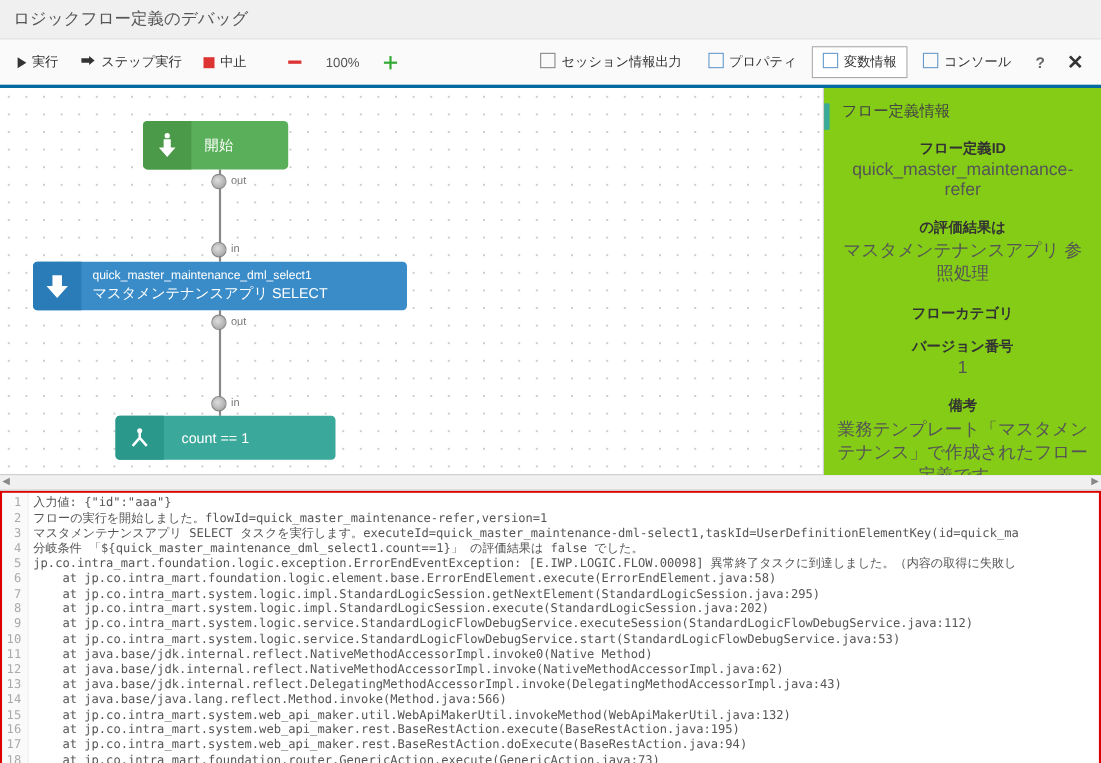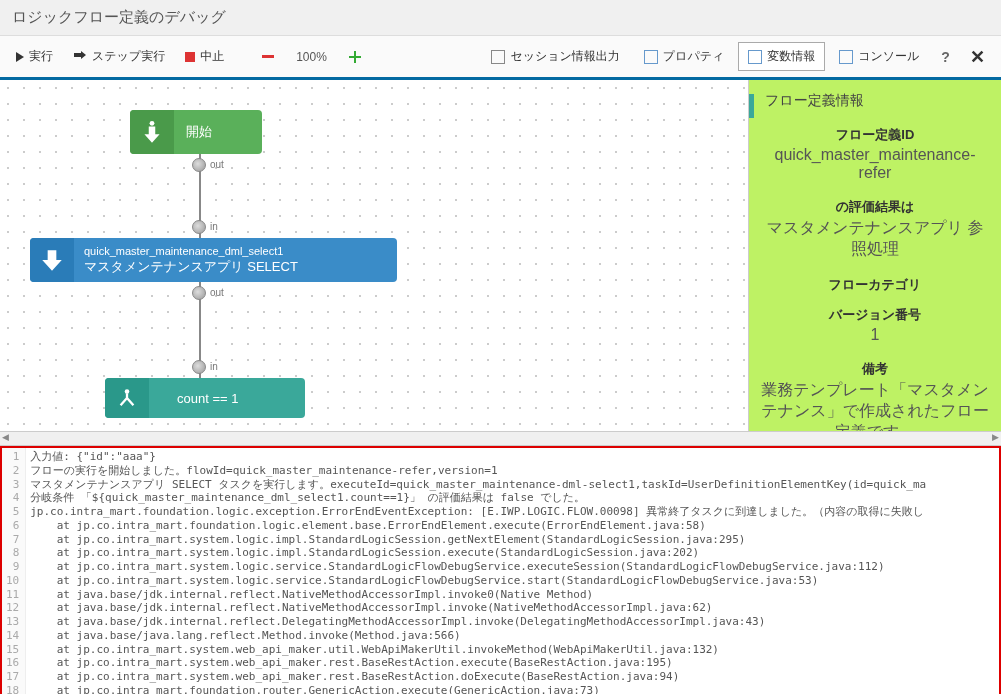--- a/index.html
+++ b/index.html
@@ -7,42 +7,42 @@
 .title-bar { background: #f0f0f0; padding: 8px 12px; font-size: 15px; color: #555; border-bottom: 1px solid #ddd; }
 .toolbar { display: flex; align-items: center; padding: 6px 8px; border-bottom: 3px solid #0369a1; background: #fafafa; gap: 4px; }
 .tbtn { display: inline-flex; align-items: center; gap: 5px; padding: 4px 8px; cursor: pointer; border-radius: 3px; }
 .tri-right { width: 0; height: 0; border-top: 5px solid transparent; border-bottom: 5px solid transparent; border-left: 8px solid #333; }
 .square-red { width: 10px; height: 10px; background: #d33; }
 .minus { width: 12px; height: 3px; background: #d33; }
 .plus { position: relative; width: 12px; height: 12px; }
 .plus::before { content: ""; position: absolute; left: 5px; top: 0; width: 2px; height: 12px; background: #3a3; }
 .plus::after { content: ""; position: absolute; top: 5px; left: 0; height: 2px; width: 12px; background: #3a3; }
 .spacer { flex: 1; }
-.tabbtn { display: inline-flex; align-items: center; gap: 5px; padding: 5px 9px; cursor: pointer; border: 1px solid transparent; }
+.tabbtn { display: inline-flex; gap: 5px; padding: 5px 9px; cursor: pointer; border: 1px solid transparent; }
 .tabbtn.active { border: 1px solid #aaa; background: #fff; border-radius: 0; }
 .icon-box { width: 14px; height: 14px; border: 1px solid #888; position: relative; }
 .icon-box.blue { border-color: #69c; }
 .close-x { font-size: 18px; font-weight: bold; color: #333; padding: 2px 8px; cursor: pointer; }
 .help-q { font-size: 14px; font-weight: bold; color: #666; padding: 2px 8px; cursor: pointer; }
 .main-area { display: flex; height: 351px; position: relative; }
 .canvas { flex: 1; background-image: radial-gradient(circle, #ccc 1px, transparent 1px); background-size: 16px 16px; background-position: 0 0; position: relative; overflow: hidden; }
 .node { position: absolute; display: flex; align-items: center; height: 44px; color: #fff; font-size: 13px; border-radius: 4px; }
 .node-start { left: 130px; top: 30px; width: 132px; background: #5ab05a; }
 .node-start .nicon { width: 44px; height: 44px; background: #4a9a4a; display: flex; align-items: center; justify-content: center; border-radius: 4px 0 0 4px; }
-.node-select { left: 30px; top: 158px; width: 367px; background: #3a8cc8; }
+.node-select { left: 30px; top: 158px; width: 340px; background: #3a8cc8; }
 .node-select .nicon { width: 44px; height: 44px; background: #2a7cb8; display: flex; align-items: center; justify-content: center; border-radius: 4px 0 0 4px; }
 .node-select .ntext { padding: 4px 10px; line-height: 1.3; }
 .node-branch { left: 105px; top: 298px; width: 200px; height: 40px; background: #3aa89a; }
 .node-branch .nicon { width: 44px; height: 40px; background: #2a988a; display: flex; align-items: center; justify-content: center; border-radius: 4px 0 0 4px; }
 .line { position: absolute; left: 199px; width: 2px; background: #888; }
 .l1 { top: 74px; height: 84px; }
 .l2 { top: 202px; height: 96px; }
 .dot { position: absolute; left: 192px; width: 14px; height: 14px; border-radius: 50%; background: radial-gradient(circle at 40% 40%, #ddd, #999); border: 1px solid #888; }
 .plabel { position: absolute; left: 210px; font-size: 10px; color: #777; }
-.sidebar { width: 253px; border-left: 1px solid #ccc; background: #bef264; overflow-y: auto; position: relative; }
+.sidebar { width: 253px; border-left: 1px solid #ccc; background: #84cc16; overflow-y: auto; position: relative; }
 .sidebar::before { content: ""; position: absolute; left: 0; top: 14px; width: 5px; height: 24px; background: #3aa89a; }
 .sbtitle { padding: 12px 10px 8px 16px; font-size: 14px; color: #444; }
 .sbrow { padding: 4px 10px; text-align: center; }
 .sblabel { font-weight: bold; color: #333; padding-top: 4px; font-size: 13px; }
 .sbval { color: #555; padding-top: 2px; padding-bottom: 4px; font-size: 16px; }
 .sbbox { border: 1px solid #ccc; padding: 4px 6px; margin-top: 2px; color: #555; font-size: 12px; }
 .hscroll { height: 15px; background: #f0f0f0; border-top: 1px solid #ccc; border-bottom: 1px solid #ccc; position: relative; }
 .hscroll::before { content: "◀"; position: absolute; left: 2px; font-size: 9px; color: #888; }
 .hscroll::after { content: "▶"; position: absolute; right: 2px; font-size: 9px; color: #888; }
 .log-area { border: 2px solid #d00; height: 263px; overflow: auto; font-family: "Consolas", monospace; font-size: 11px; line-height: 1.25; display: flex; }
@@ -136,21 +136,21 @@
       </span>
     </div>
 
     <div class="node node-branch">
       <span class="nicon">
         <svg width="22" height="22" viewBox="0 0 24 24">
             <circle cx="12" cy="5" r="2.5" fill="#fff"></circle>
             <path d="M12 7 L12 12 M12 12 L5 20 M12 12 L19 20" stroke="#fff" stroke-width="2.5" fill="none"></path>
           </svg>
       </span>
-      <span style="padding-left:28px">count == 1</span>
+      <span style="padding-left:16px">count == 1</span>
     </div>
   </div>
 
   <div class="sidebar">
     <div class="sbtitle">フロー定義情報</div>
     <div class="sbrow">
         <div class="sblabel">フロー定義ID</div>
         <div class="sbval">quick_master_maintenance-refer</div>
       </div>
     <div class="sbrow">

